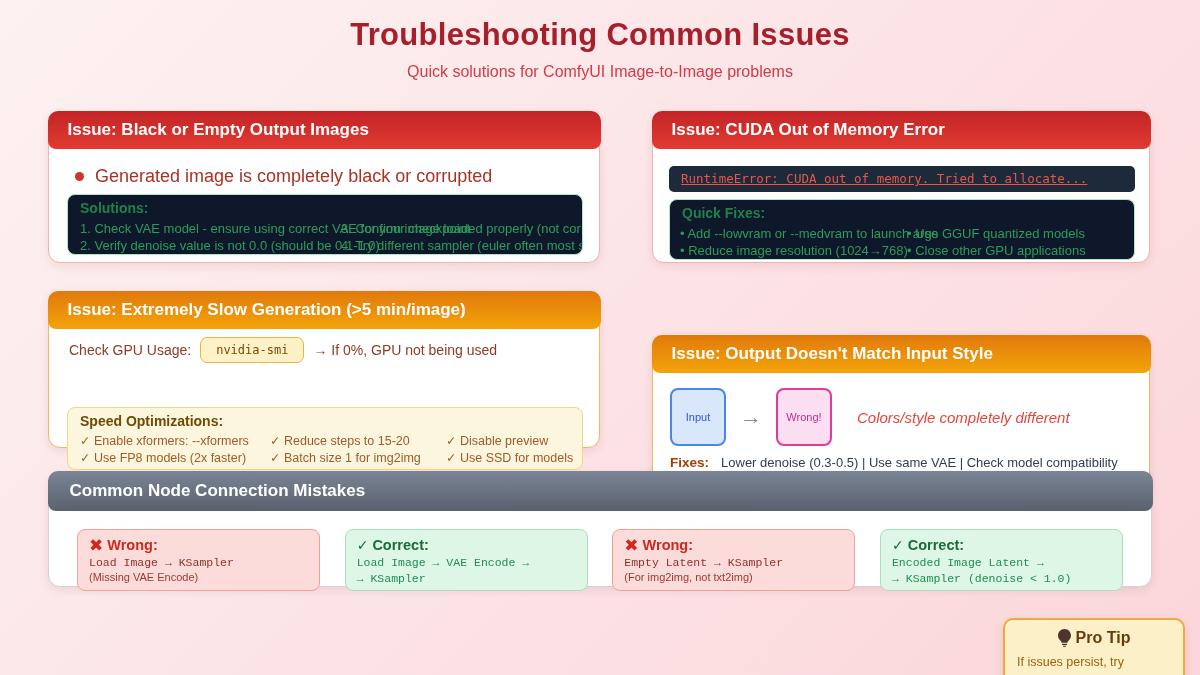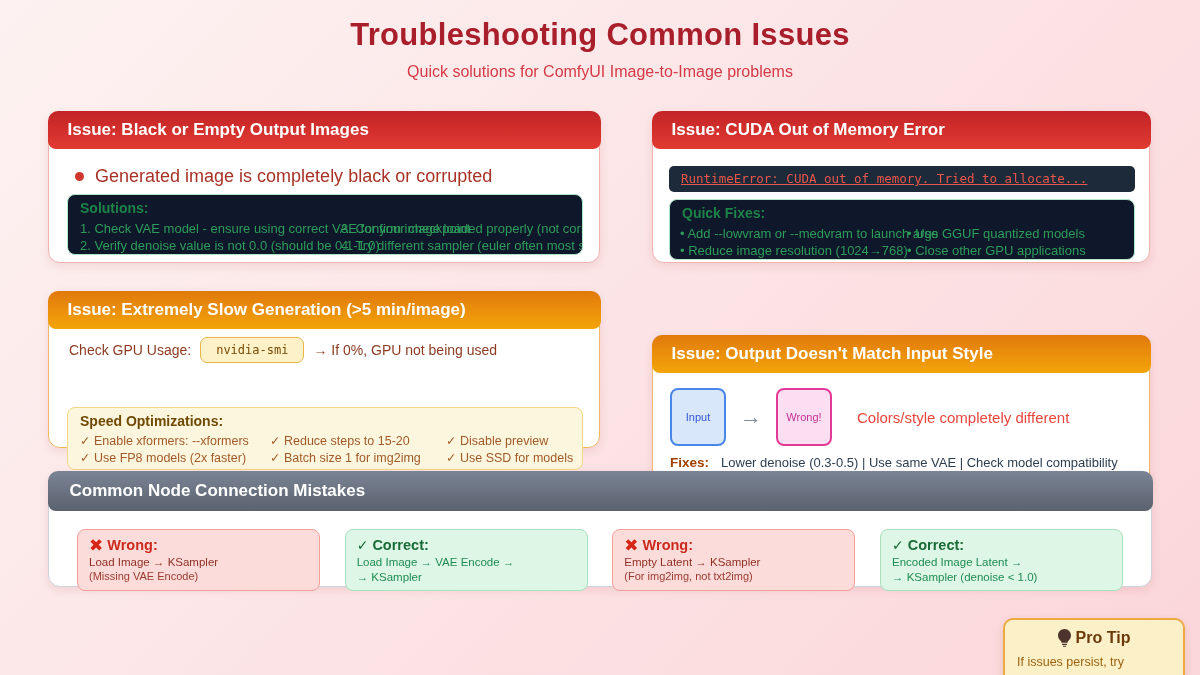--- a/index.html
+++ b/index.html
@@ -75,38 +75,38 @@
 
   
   .diagram { position: absolute; left: 17px; top: 52px; display: flex; align-items: center; }
   .node {
     width: 56px; height: 58px; border-radius: 8px;
     display: flex; align-items: center; justify-content: center; font-size: 11px;
   }
   .node.input { background: #d9e7fb; border: 2px solid #4a86e8; color: #3456d1; }
   .node.wrong { background: #fbdef1; border: 2px solid #e23a97; color: #c42f93; }
   .arrow-glyph { font-size: 22px; color: #7f8c99; margin: 0 14px; }
-  .issue-text { font-size: 15px; color: #e8453c; margin-left: 25px; }
+  .issue-text { font-size: 15px; color: #e8453c; margin-left: 25px; font-style: italic; }
   .fixes-row { position: absolute; left: 17px; top: 119px; font-size: 13px; color: #2c3e50; }
   .fixes-label { font-weight: bold; color: #a04000; font-size: 13.5px; margin-right: 12px; }
 
   
   .mistake-row {
     position: absolute; left: 28px; right: 28px; top: 57px;
     display: flex; justify-content: space-between;
   }
   .mbox { width: 243px; height: 62px; border-radius: 8px; padding: 7px 11px; overflow: hidden; }
   .mbox.wrong   { background: #fbdcda; border: 1px solid #f2a099; }
   .mbox.correct { background: #ddf6e6; border: 1px solid #a8dfbc; }
   .mbox .trow { display: flex; align-items: center; gap: 4px; }
   .mbox.wrong .ticon   { color: #d62617; font-size: 17px; line-height: 15px; }
   .mbox.correct .ticon { color: #1a6b38; font-size: 14px; font-weight: bold; line-height: 15px; }
   .mbox.wrong .ttl   { color: #cc2a1d; font-size: 14.5px; font-weight: bold; }
   .mbox.correct .ttl { color: #1a6b38; font-size: 14.5px; font-weight: bold; }
-  .mbox .code { font-family: Liberation Sans, sans-serif; font-size: 11.5px; margin-top: 3px; white-space: nowrap; }
+  .mbox .code { font-family: Liberation Mono, monospace; font-size: 11.5px; margin-top: 3px; white-space: nowrap; }
   .mbox.wrong .code   { color: #8f3025; }
   .mbox.correct .code { color: #218c53; }
   .mbox .note { font-size: 11px; color: #9c3a2e; margin-top: 2px; white-space: nowrap; }
 
   
   .protip {
     position: absolute; left: 1003px; top: 618px; width: 182px; height: 130px;
     background: #fbf0c8; border: 2px solid #eda943; border-radius: 10px;
     padding: 9px 12px; box-shadow: 0 3px 8px rgba(160, 100, 20, 0.18);
   }

